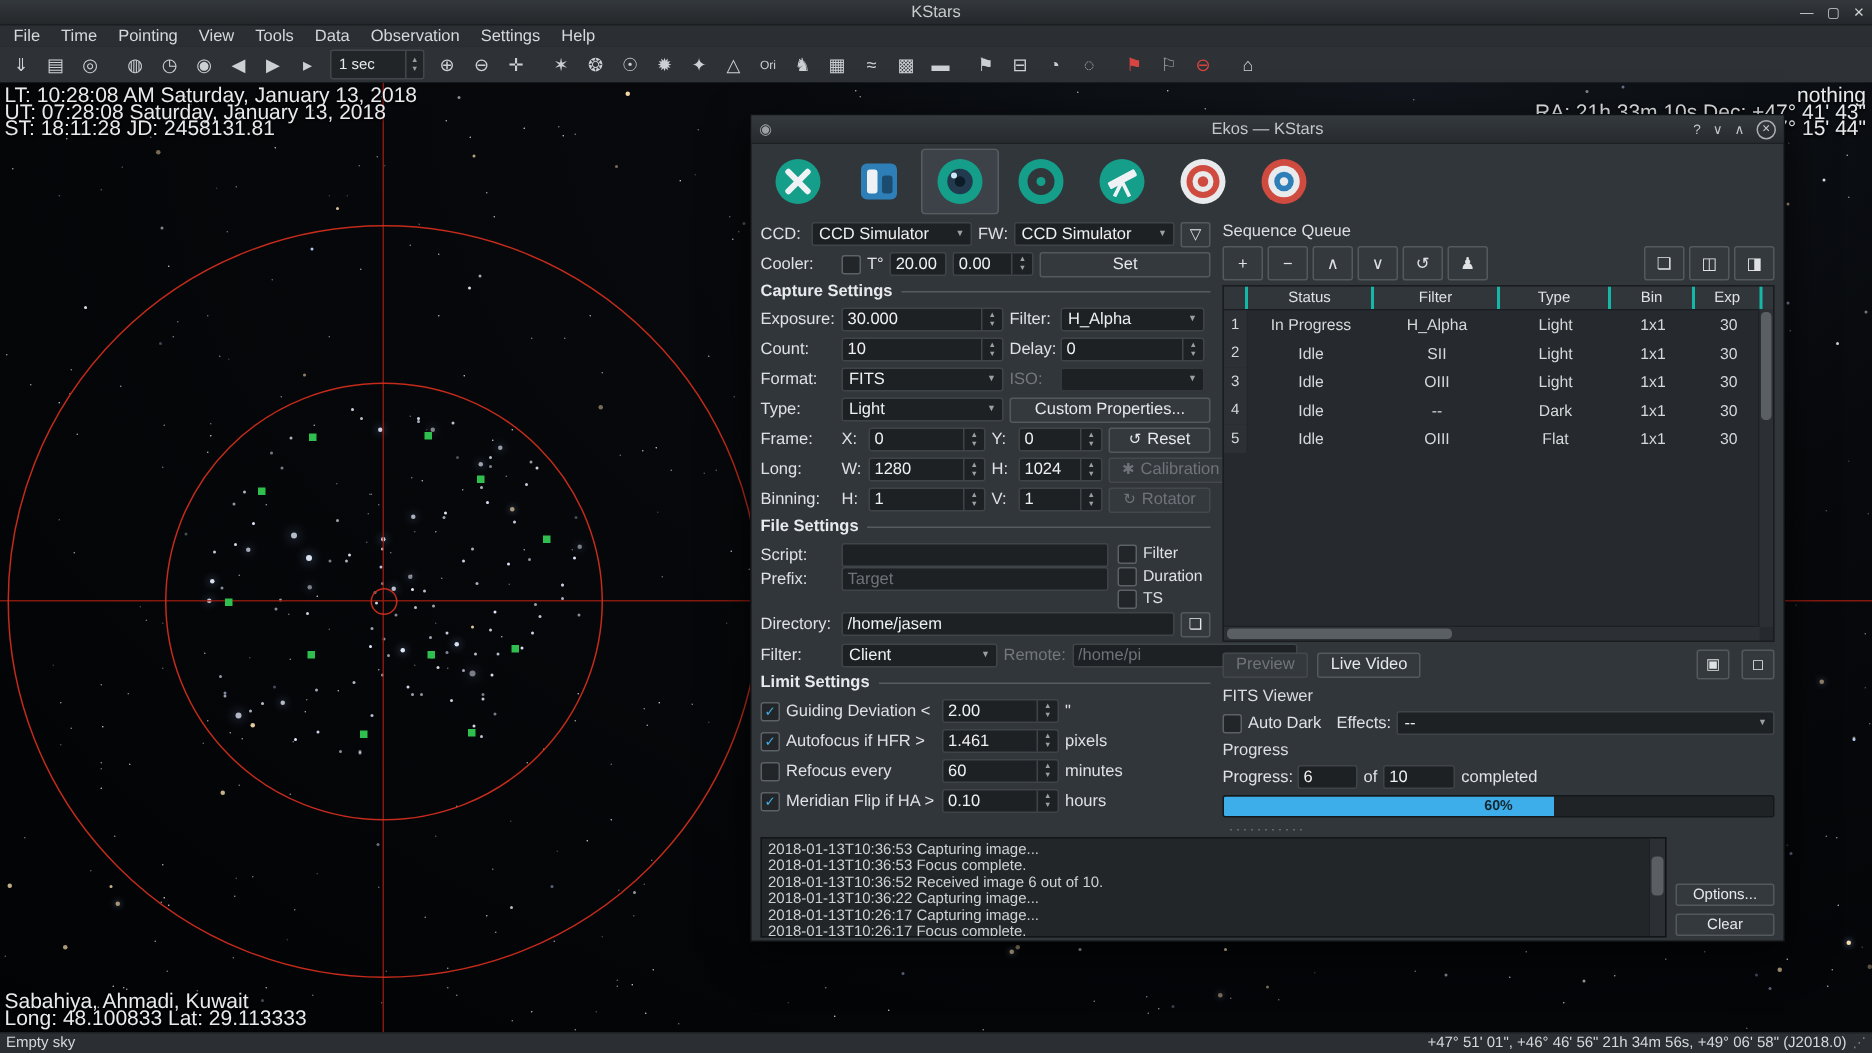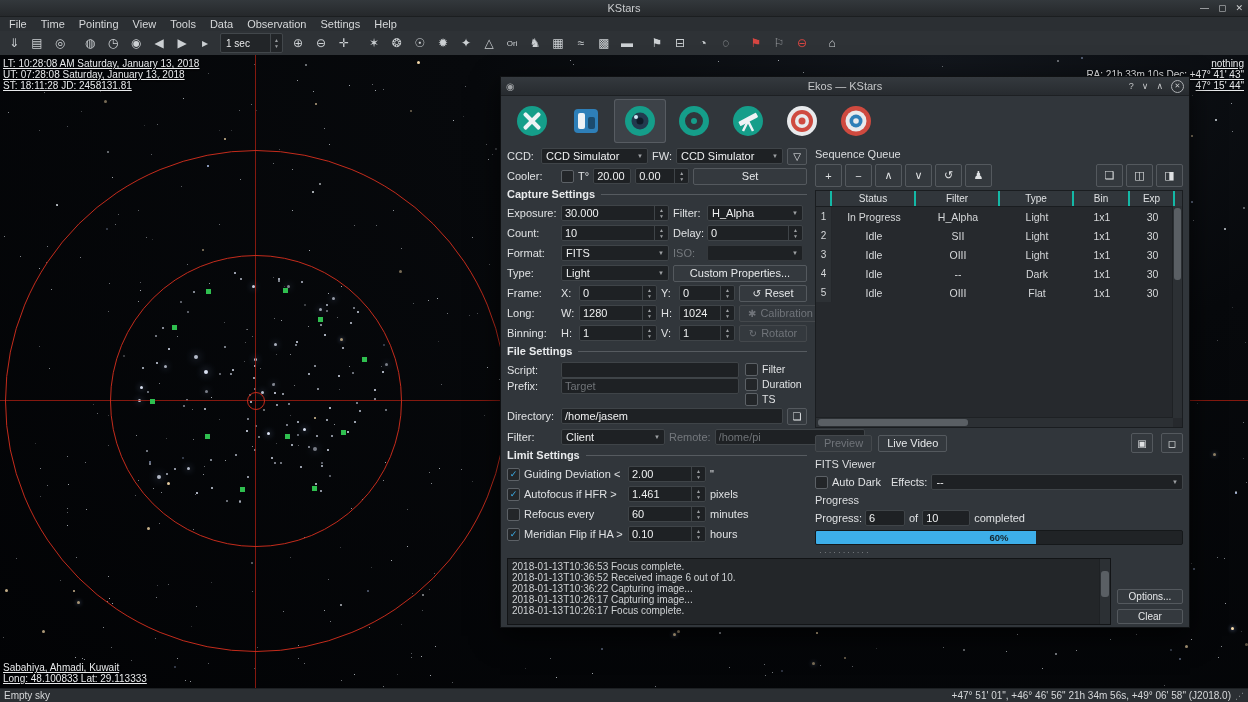--- a/index.html
+++ b/index.html
@@ -30,21 +30,21 @@
   #skymap{position:absolute;top:55px;left:0;width:1248px;height:635px;overflow:hidden;
     background:radial-gradient(ellipse at 75% 0%,#12161c 0%,#07090c 35%,#020305 100%);}
   #starfield i{position:absolute;background:#dde3ea;border-radius:50%;display:block;}
   .fov{position:absolute;border:1px solid rgba(205,45,28,.95);border-radius:50%;}
   .fov.outer{left:5px;top:95px;width:500px;height:500px;}
   .fov.mid{left:110px;top:200px;width:290px;height:290px;}
   .fov.dot{left:247px;top:337px;width:16px;height:16px;}
   .crossv{position:absolute;left:255px;top:0;bottom:0;width:1px;background:rgba(155,28,16,.85);}
   .crossh{position:absolute;top:345px;left:0;right:0;height:1px;background:rgba(155,28,16,.85);}
   .gmark{position:absolute;width:5px;height:5px;background:#2fbf4f;}
-  .info{position:absolute;font-size:10px;line-height:11px;color:#e8eaec;text-shadow:0 1px 2px #000;z-index:3;text-decoration:underline;}
+  .info{position:absolute;font-size:14px;line-height:11px;color:#e8eaec;text-shadow:0 1px 2px #000;z-index:3;}
   .info.tl{left:3px;top:3px;}
   .info.tr{right:4px;top:3px;text-align:right;}
   .info.bl{left:3px;top:607px;}
 
   #statusbar{position:absolute;left:0;bottom:0;right:0;height:13px;background:#2b2f33;border-top:1px solid #1d2023;
     display:flex;align-items:center;font-size:10px;color:#d6d8da;padding:0 4px;}
   .sb-right{margin-left:auto;display:flex;align-items:center;gap:4px;}
   .grip{color:#7e8286;font-size:9px;}
 
   
@@ -1397,20 +1397,21 @@
         </div>
         <div class="pbar">
           <div class="pfill" style="width: 60%;"></div>
           <div class="plabel">60%</div>
         </div>
       </div>
 
       <div class="splitter"></div>
       <div class="bottom">
         <div class="logbox">
+          <div>2018-01-13T10:36:53 Capturing image...</div>
           <div>2018-01-13T10:36:53 Focus complete.</div>
           <div>2018-01-13T10:36:52 Received image 6 out of 10.</div>
           <div>2018-01-13T10:36:22 Capturing image...</div>
           <div>2018-01-13T10:26:17 Capturing image...</div>
           <div>2018-01-13T10:26:17 Focus complete.</div>
 
           <div class="lvscroll">
               <div class="lvthumb"></div>
             </div>
         </div>

